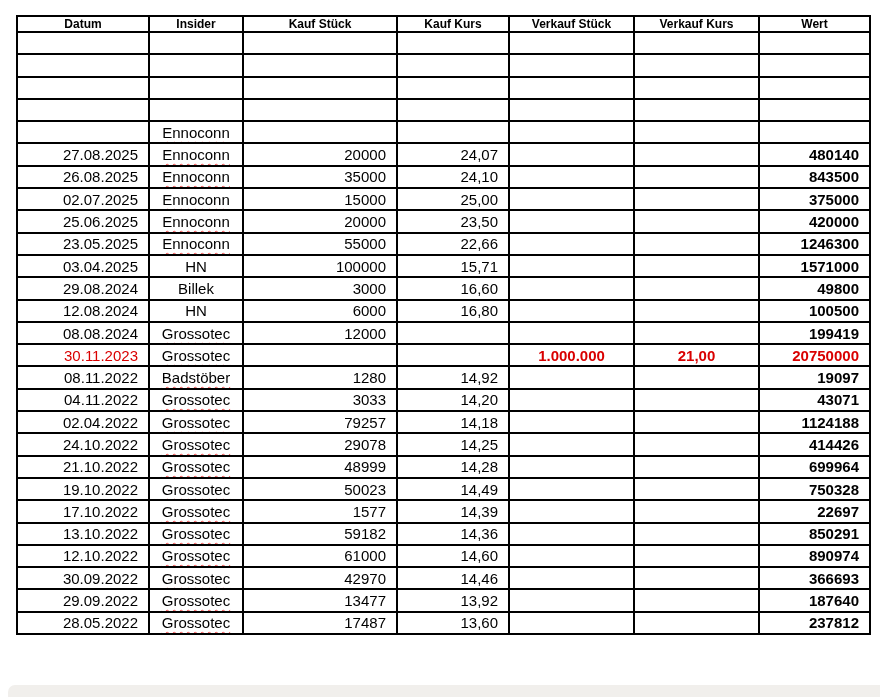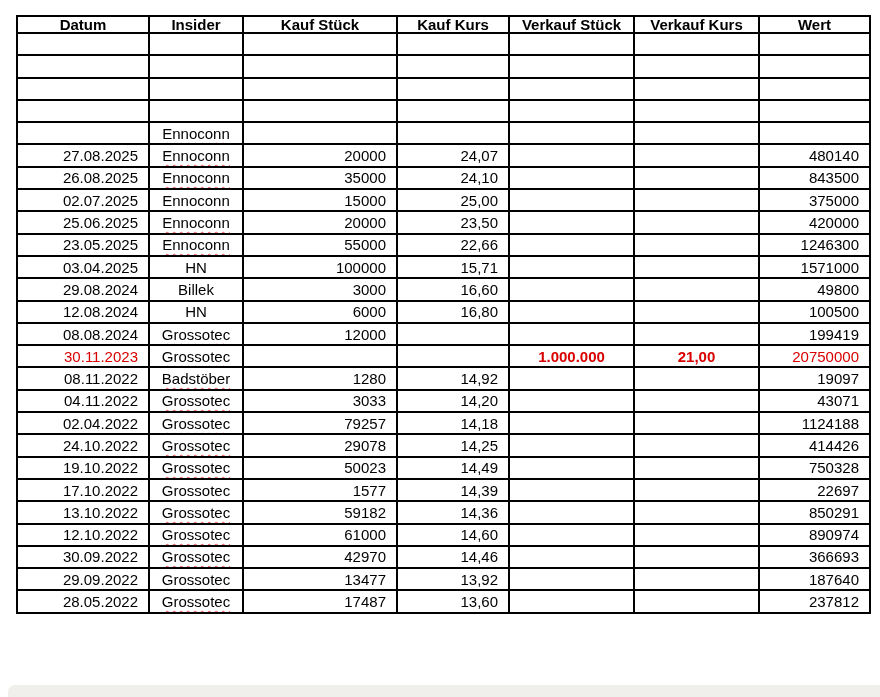--- a/index.html
+++ b/index.html
@@ -31,29 +31,29 @@
     padding:0 10px;
     white-space:nowrap;
     overflow:hidden;
     vertical-align:middle;
     line-height:1;
   }
   table.trades thead th{
     height:14px;
     font-weight:700;
     text-align:center;
-    font-size:15px;
+    font-size:12px;
   }
   table.trades tbody td{
     height:20.3px;
   }
   .al-left{text-align:right;}
   .al-right{text-align:right;}
   .al-center{text-align:center;padding:0 3px;}
-  td.col-wert{font-weight:400;}
+  td.col-wert{font-weight:700;}
   .squiggle{
     text-decoration-line:underline;
     text-decoration-style:wavy;
     text-decoration-color:var(--squiggle);
     text-decoration-thickness:1px;
     text-underline-offset:3px;
   }
   tr.red-row td.col-datum{color:var(--red);}
   tr.red-row td.col-verkauf_stueck,
   tr.red-row td.col-verkauf_kurs{color:var(--red);font-weight:700;}
@@ -257,20 +257,29 @@
         <tr>
           <td class="al-left col-datum">24.10.2022</td>
           <td class="al-center col-insider"><span class="squiggle">Grossotec</span></td>
           <td class="al-right col-kauf_stueck">29078</td>
           <td class="al-right col-kauf_kurs">14,25</td>
           <td class="al-center col-verkauf_stueck"></td>
           <td class="al-center col-verkauf_kurs"></td>
           <td class="al-right col-wert">414426</td>
         </tr>
         <tr>
+          <td class="al-left col-datum">21.10.2022</td>
+          <td class="al-center col-insider"><span class="squiggle">Grossotec</span></td>
+          <td class="al-right col-kauf_stueck">48999</td>
+          <td class="al-right col-kauf_kurs">14,28</td>
+          <td class="al-center col-verkauf_stueck"></td>
+          <td class="al-center col-verkauf_kurs"></td>
+          <td class="al-right col-wert">699964</td>
+        </tr>
+        <tr>
           <td class="al-left col-datum">19.10.2022</td>
           <td class="al-center col-insider"><span class="squiggle">Grossotec</span></td>
           <td class="al-right col-kauf_stueck">50023</td>
           <td class="al-right col-kauf_kurs">14,49</td>
           <td class="al-center col-verkauf_stueck"></td>
           <td class="al-center col-verkauf_kurs"></td>
           <td class="al-right col-wert">750328</td>
         </tr>
         <tr>
           <td class="al-left col-datum">17.10.2022</td>

